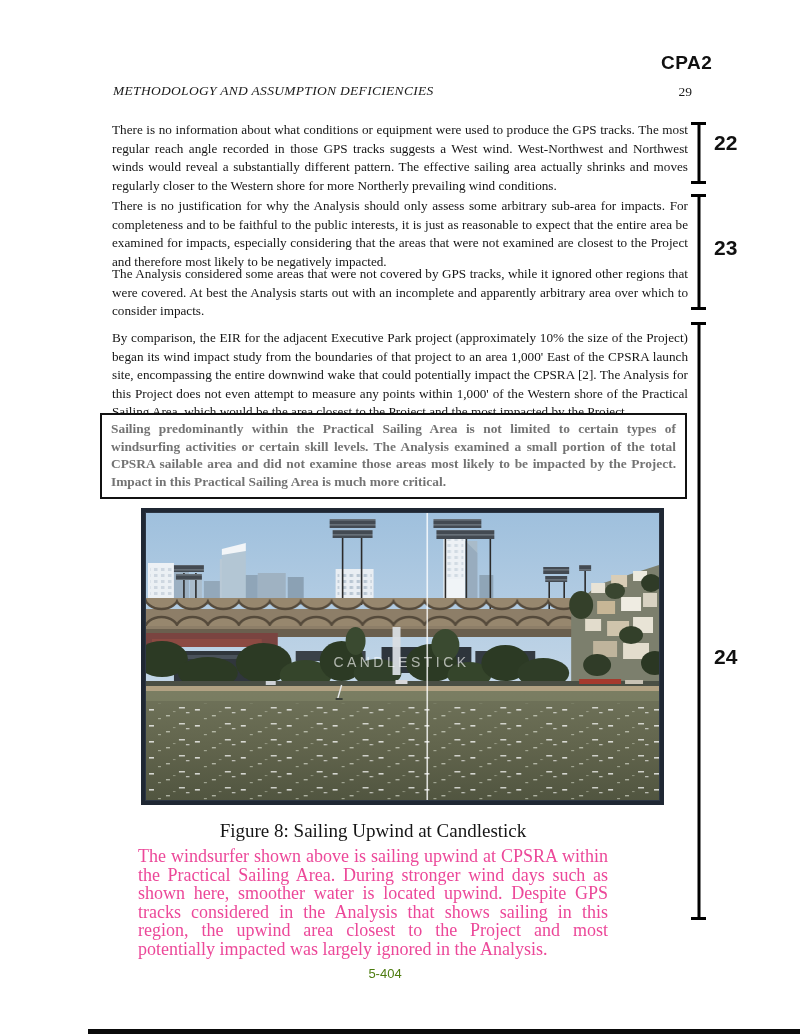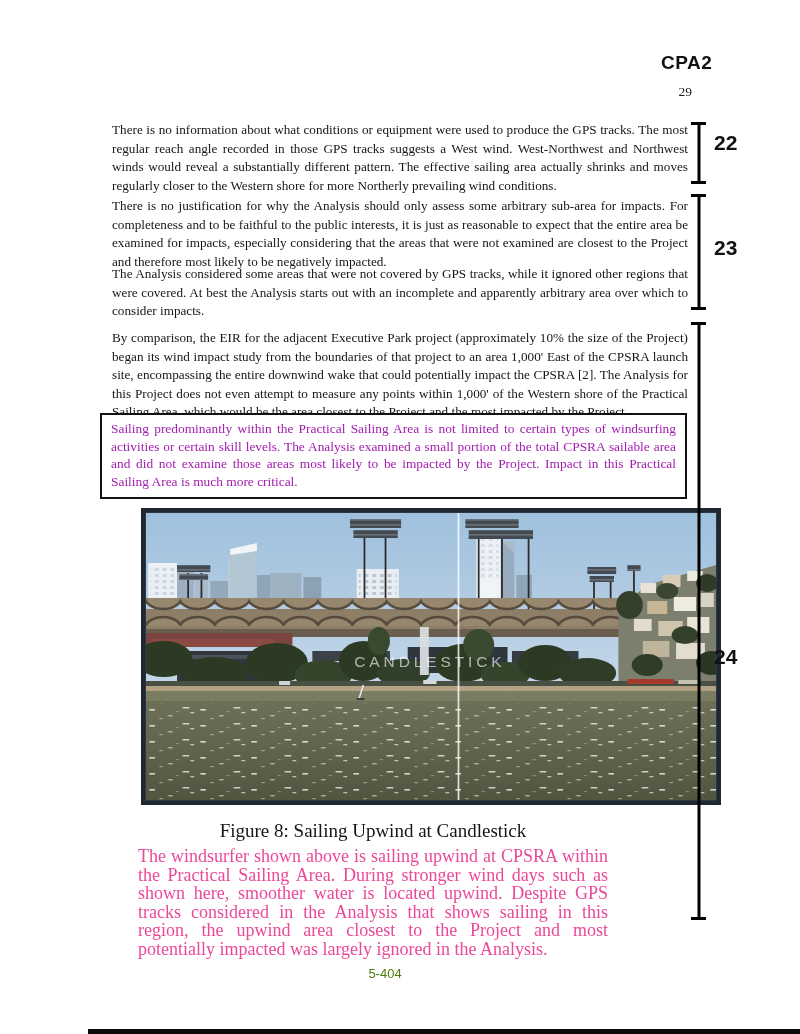--- a/index.html
+++ b/index.html
@@ -27,24 +27,24 @@
   }
   .p1 { top:121px; }
   .p2 { top:197px; }
   .p3 { top:265px; }
   .p4 { top:329px; }
   .emphasis-box {
     position:absolute; top:413px; left:100px; width:587px;
     border:2px solid #111; padding:5px 9px 7px 9px; background:#fff;
   }
   .emphasis-box p {
-    font-size:13.4px; font-weight:normal; line-height:17.5px; text-align:justify; color:#a21caf;
+    font-size:13.4px; font-weight:bold; line-height:17.5px; text-align:justify; color:#737373;
   }
   .photo-frame {
-    position:absolute; top:508px; left:141px; width:580px; height:297px;
+    position:absolute; top:508px; left:141px; width:523px; height:297px;
     border:4px solid #1f2733; background:#2c3644; padding:1px;
   }
   .photo-frame svg { display:block; width:100%; height:100%; }
   .fig-caption {
     position:absolute; top:820px; left:138px; width:470px; text-align:center;
     font-size:19px; color:#151515;
   }
   .fig-desc {
     position:absolute; top:847px; left:138px; width:470px;
     font-size:18px; line-height:18.5px; text-align:justify; color:#ec4899;
@@ -76,20 +76,21 @@
   .scan-bar {
     position:absolute; top:1029px; left:88px; width:712px; height:5px; background:#0a0a0a;
   }
 </style>
 </head>
 <body>
 
 <div class="page">
 
   <div class="doc-label">CPA2</div>
+  <div class="running-header">METHODOLOGY AND ASSUMPTION DEFICIENCIES</div>
   <div class="page-number">29</div>
 
   <p class="body-para p1">There is no information about what conditions or equipment were used to produce the GPS tracks. The most regular reach angle recorded in those GPS tracks suggests a West wind. West-Northwest and Northwest winds would reveal a substantially different pattern. The effective sailing area actually shrinks and moves regularly closer to the Western shore for more Northerly prevailing wind conditions.</p>
   <p class="body-para p2">There is no justification for why the Analysis should only assess some arbitrary sub-area for impacts. For completeness and to be faithful to the public interests, it is just as reasonable to expect that the entire area be examined for impacts, especially considering that the areas that were not examined are closest to the Project and therefore most likely to be negatively impacted.</p>
   <p class="body-para p3">The Analysis considered some areas that were not covered by GPS tracks, while it ignored other regions that were covered. At best the Analysis starts out with an incomplete and apparently arbitrary area over which to consider impacts.</p>
   <p class="body-para p4">By comparison, the EIR for the adjacent Executive Park project (approximately 10% the size of the Project) began its wind impact study from the boundaries of that project to an area 1,000' East of the CPSRA launch site, encompassing the entire downwind wake that could potentially impact the CPSRA [2]. The Analysis for this Project does not even attempt to measure any points within 1,000' of the Western shore of the Practical Sailing Area, which would be the area closest to the Project and the most impacted by the Project.</p>
 
   <div class="emphasis-box">
     <p>Sailing predominantly within the Practical Sailing Area is not limited to certain types of windsurfing activities or certain skill levels. The Analysis examined a small portion of the total CPSRA sailable area and did not examine those areas most likely to be impacted by the Project. Impact in this Practical Sailing Area is much more critical.</p>
   </div>

